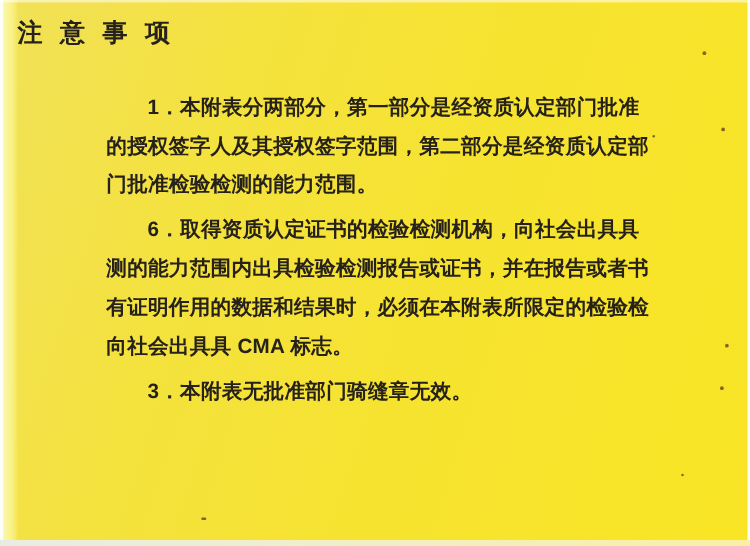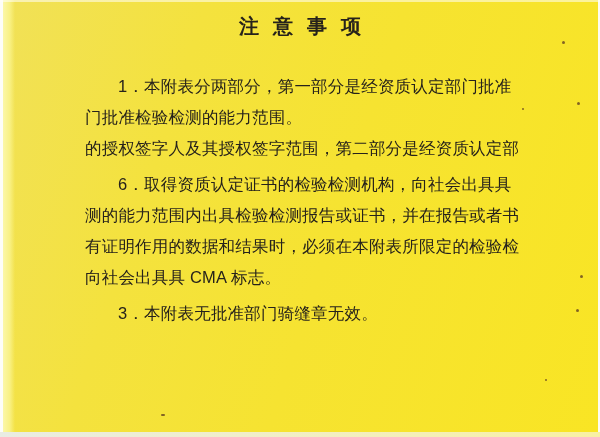--- a/index.html
+++ b/index.html
@@ -40,36 +40,36 @@
   }
   .edge-bottom-pale {
     position: absolute; left: 0; bottom: 0;
     width: 100%; height: 5px;
     background: linear-gradient(to right, #e9ece3 0%, #f0eecb 40%, #f8f0a4 100%);
   }
   
   .title {
     position: absolute;
     top: 13px; left: 0; right: 0;
-    text-align: center;
+    text-align: left;
     font-size: 20px;
     font-weight: bold;
     color: #26221b;
     letter-spacing: 14px;
     text-indent: 14px;
     white-space: nowrap;
   }
   
   .content {
     position: absolute;
     left: 85px; top: 71px;
     width: 460px;
     color: #26221b;
     font-size: 16.5px;
-    font-weight: normal;
+    font-weight: bold;
     line-height: 31px;
     letter-spacing: 0.2px;
   }
   .para { margin: 0 0 5px 0; }
   .line { white-space: nowrap; }
   .line.indent { padding-left: 33px; }
   
   .speck {
     position: absolute;
     border-radius: 50%;
@@ -92,22 +92,22 @@
   <div class="edge-left-pale"></div>
   <div class="edge-right-white"></div>
   <div class="edge-top-light"></div>
   <div class="edge-bottom-pale"></div>
 
   <div class="title">注意事项</div>
 
   <div class="content">
     <div class="para">
       <div class="line indent">1．本附表分两部分，第一部分是经资质认定部门批准</div>
+      <div class="line">的授权签字人及其授权签字范围，第二部分是经资质认定部</div>
       <div class="line">门批准检验检测的能力范围。</div>
-      <div class="line">的授权签字人及其授权签字范围，第二部分是经资质认定部</div>
     </div>
     <div class="para">
       <div class="line indent">6．取得资质认定证书的检验检测机构，向社会出具具</div>
       <div class="line">测的能力范围内出具检验检测报告或证书，并在报告或者书</div>
       <div class="line">有证明作用的数据和结果时，必须在本附表所限定的检验检</div>
       <div class="line">向社会出具具 CMA 标志。</div>
     </div>
     <div class="para">
       <div class="line indent">3．本附表无批准部门骑缝章无效。</div>
     </div>

